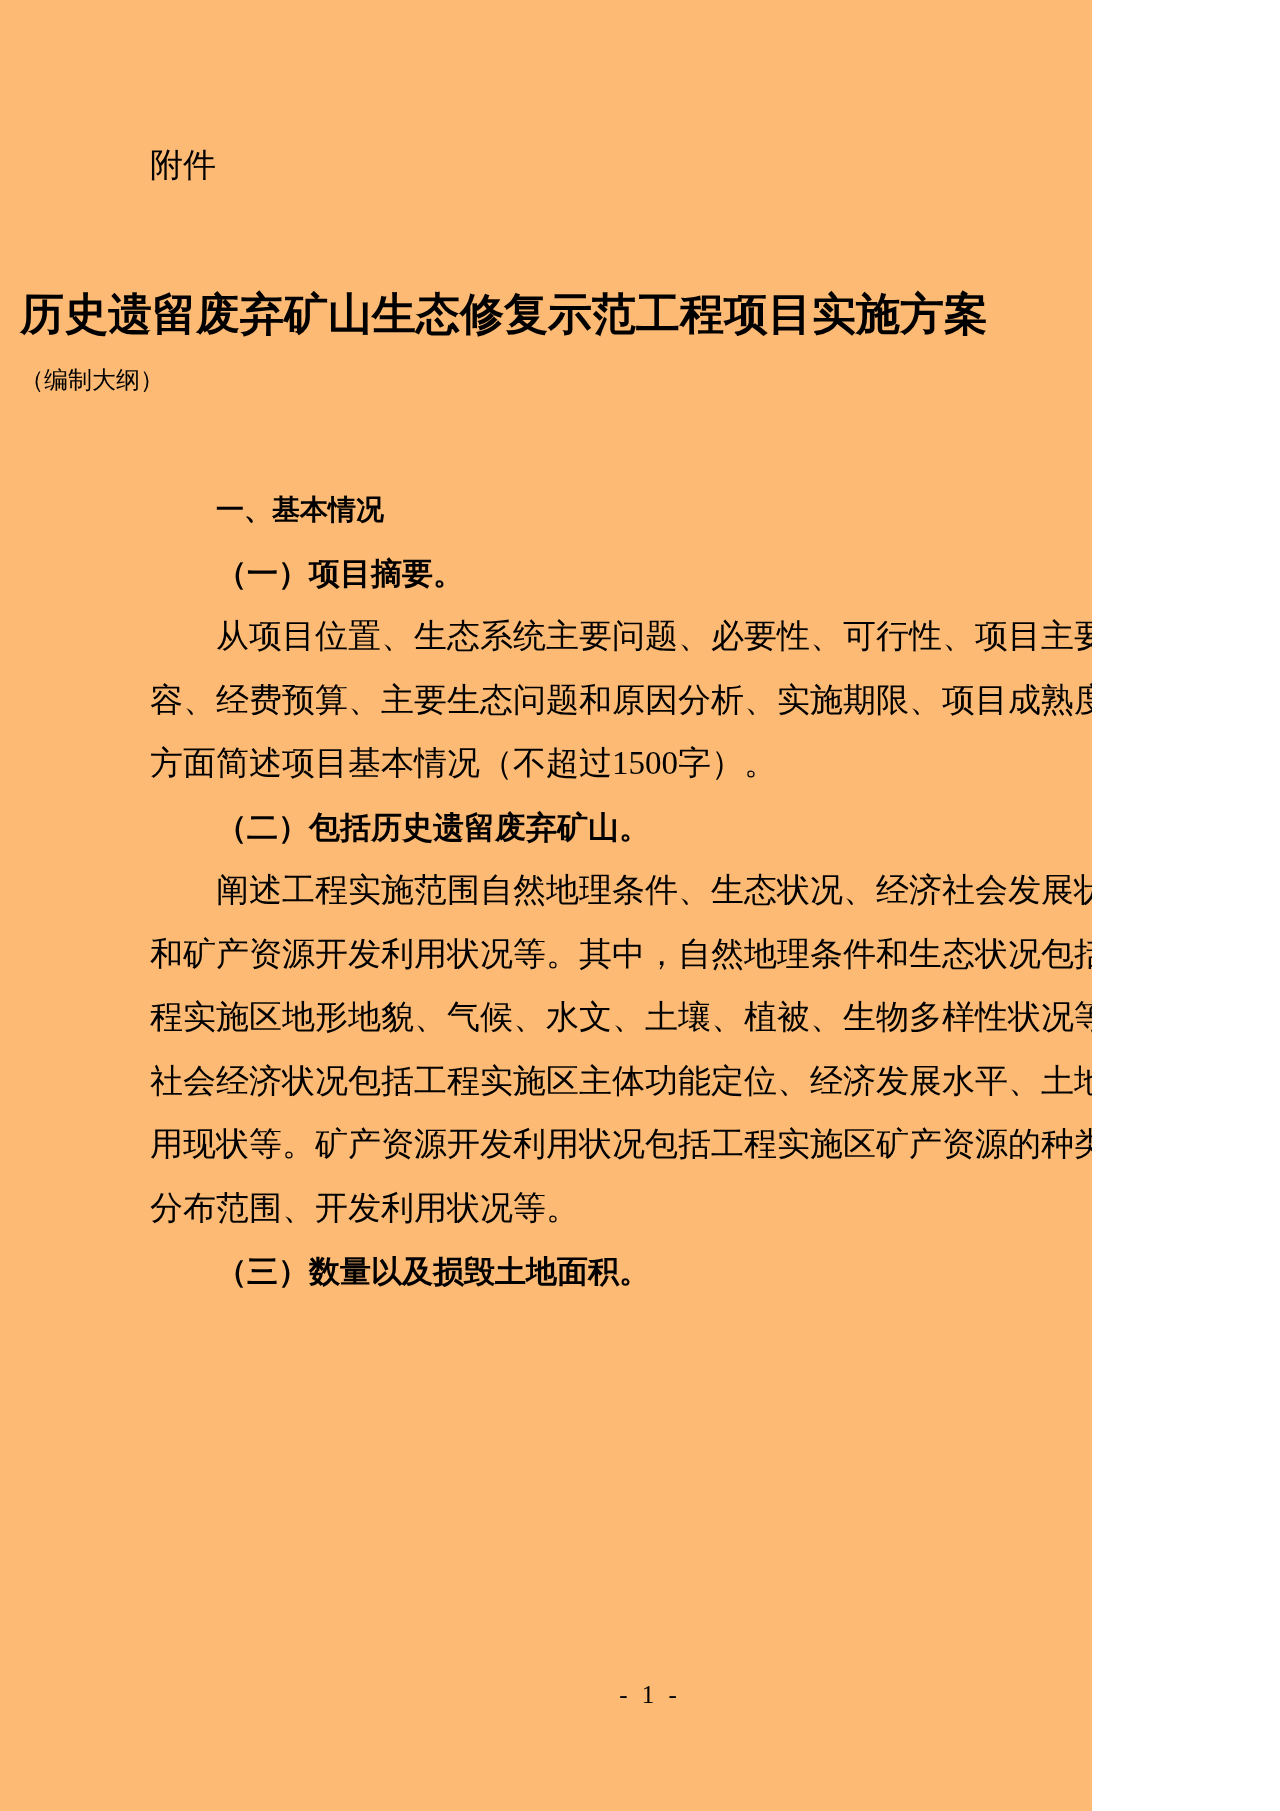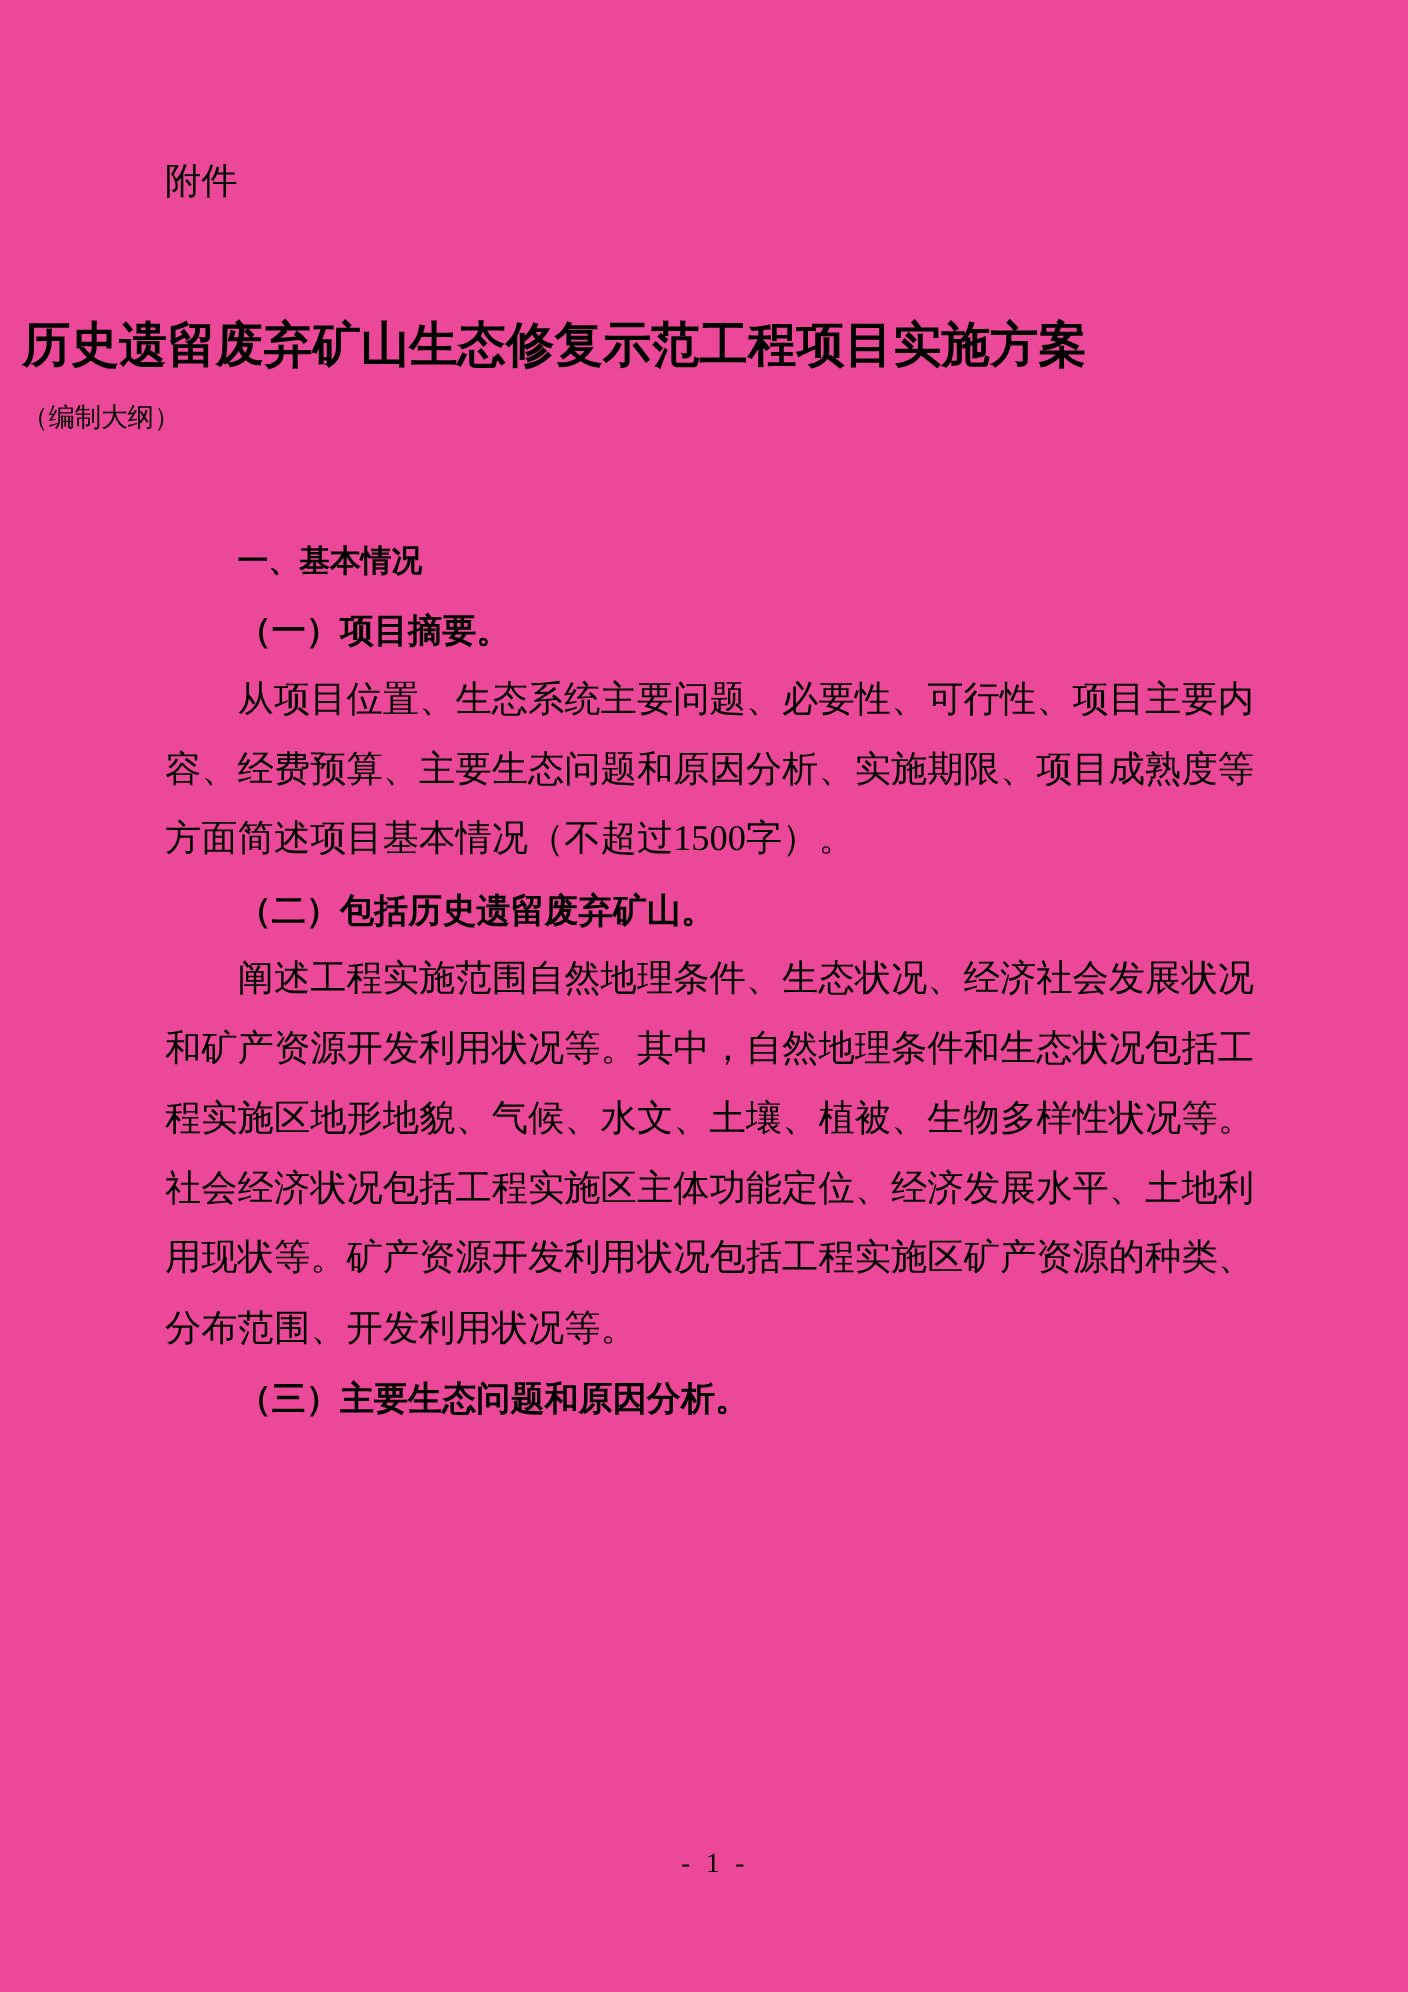--- a/index.html
+++ b/index.html
@@ -2,23 +2,23 @@
 <html><head>
 <meta charset="utf-8">
 <style>
   html, body {
     margin: 0;
     padding: 0;
     background: #ffffff;
   }
   .page {
     position: relative;
-    width: 1280px;
+    width: 1092px;
     height: 1811px;
-    background: #ec4899;
+    background: #fdba74;
     color: #000000;
     overflow: hidden;
     font-family: "Liberation Serif", "DejaVu Serif", serif;
   }
   .attachment-label {
     position: absolute;
     left: 150px;
     top: 146px;
     font-size: 33px;
     line-height: 38px;
@@ -104,20 +104,20 @@
     <div class="sec-h1">一、基本情况</div>
 
     <div class="sec-h2">（一）项目摘要。</div>
 
     <p class="body-para">从项目位置、生态系统主要问题、必要性、可行性、项目主要内容、经费预算、主要生态问题和原因分析、实施期限、项目成熟度等方面简述项目基本情况（不超过1500字）。</p>
 
     <div class="sec-h2">（二）包括历史遗留废弃矿山。</div>
 
     <p class="body-para">阐述工程实施范围自然地理条件、生态状况、经济社会发展状况和矿产资源开发利用状况等。其中，自然地理条件和生态状况包括工程实施区地形地貌、气候、水文、土壤、植被、生物多样性状况等。社会经济状况包括工程实施区主体功能定位、经济发展水平、土地利用现状等。矿产资源开发利用状况包括工程实施区矿产资源的种类、分布范围、开发利用状况等。</p>
 
-    <div class="sec-h2">（三）主要生态问题和原因分析。</div>
+    <div class="sec-h2">（三）数量以及损毁土地面积。</div>
 
 
   </div>
 
   <div class="page-footer">- 1 -</div>
 
 </div>
 
 </body></html>

